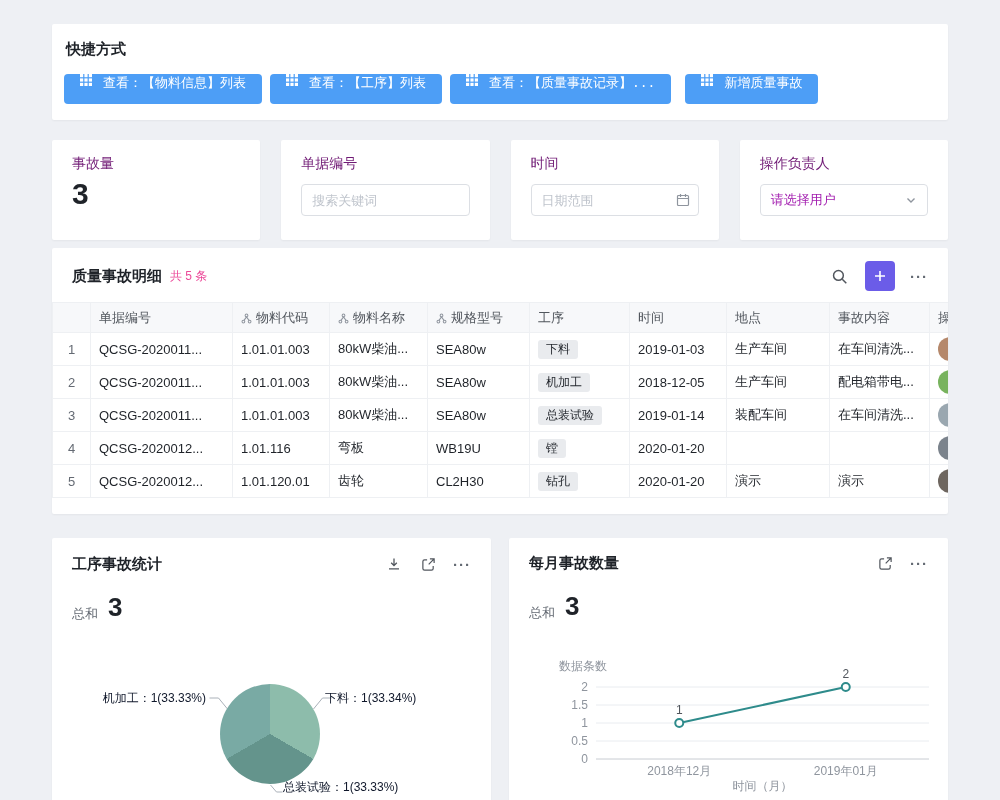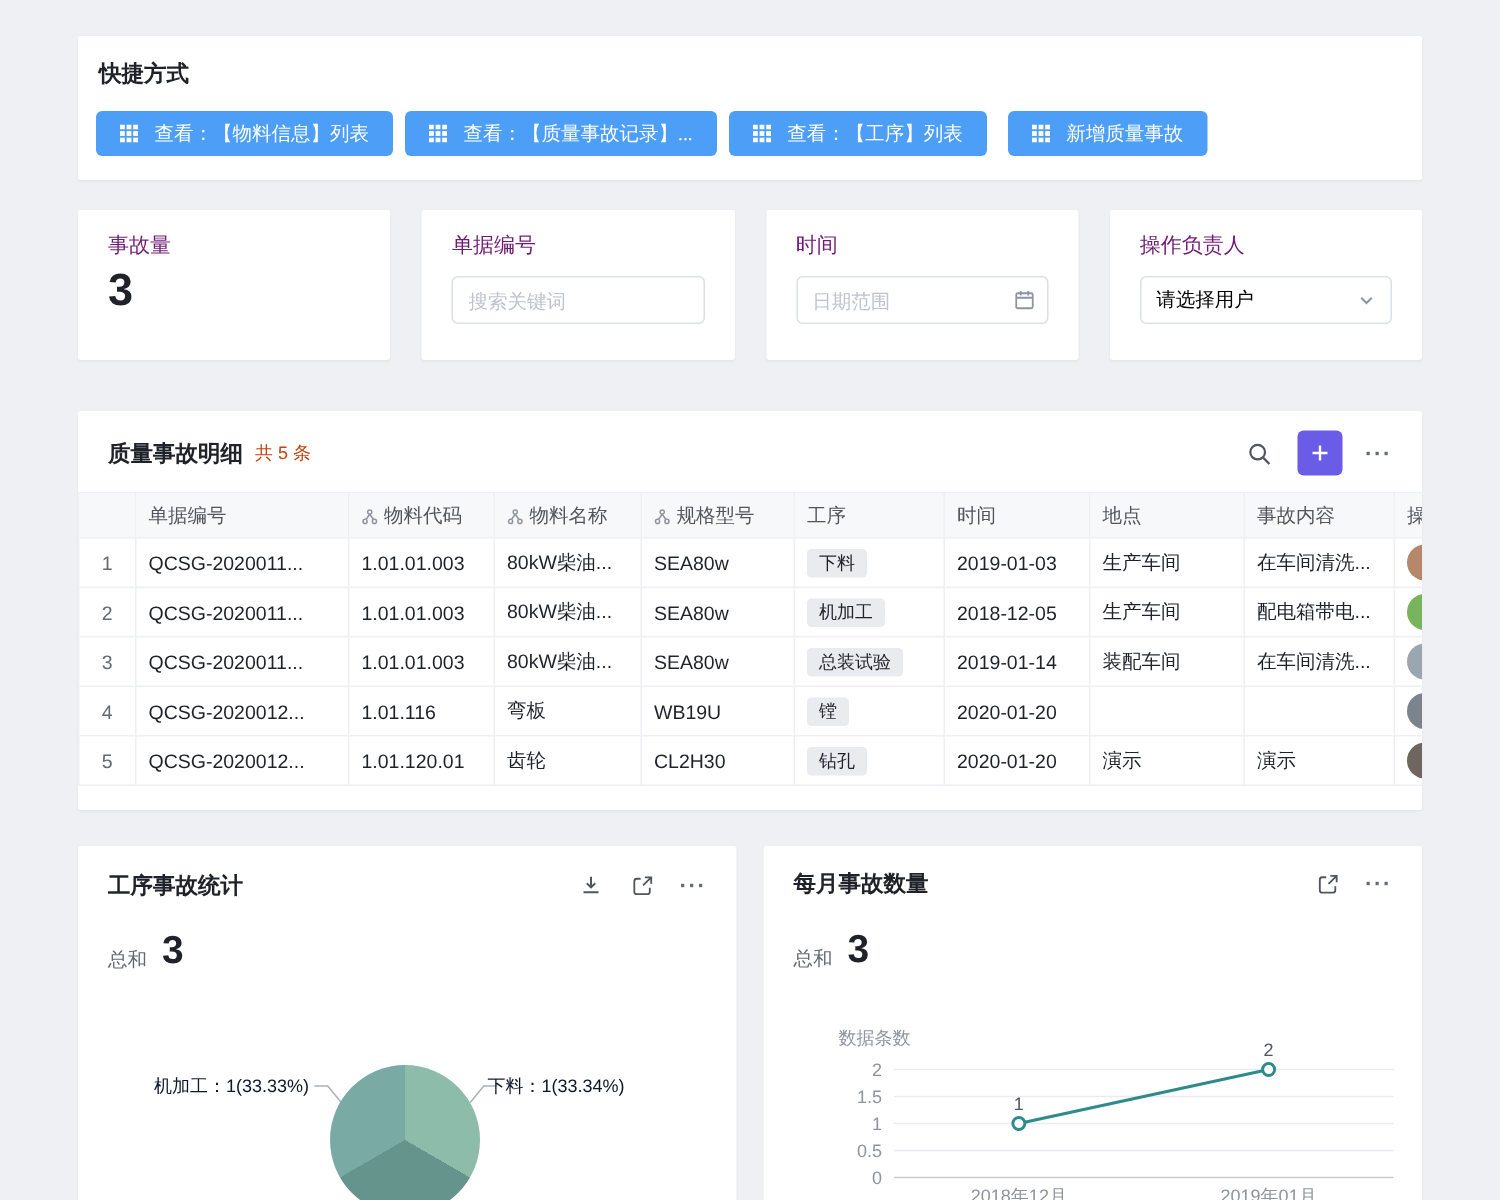--- a/index.html
+++ b/index.html
@@ -5,39 +5,39 @@
   *{box-sizing:border-box;margin:0;padding:0}
   html,body{width:1000px;height:800px;overflow:hidden}
   body{background:#eef0f4;font-family:"Liberation Sans","DejaVu Sans",sans-serif;color:#1f2329}
   .page{padding:24px 52px 0}
   .card{background:#fff;border-radius:2px;box-shadow:0 1px 2px rgba(31,35,41,.05)}
 
   
   .shortcuts{padding:16px 12px}
   .shortcuts-title{font-size:15px;font-weight:700;padding-left:2px}
   .btn-row{display:flex;gap:8px;margin-top:15px}
-  .sc-btn{display:inline-flex;align-items:center;gap:7px;height:30px;padding:0 16px;background:#4d9ef6;color:#fff;font-size:13px;border:none;border-radius:4px;cursor:pointer;white-space:nowrap;font-family:Liberation Serif, serif}
+  .sc-btn{display:inline-flex;gap:7px;height:30px;padding:0 16px;background:#4d9ef6;color:#fff;font-size:13px;border:none;border-radius:4px;cursor:pointer;white-space:nowrap;font-family:Liberation Mono, monospace}
   .sc-btn.last{margin-left:6px}
 
   
   .stats-row{display:grid;grid-template-columns:repeat(4,1fr);gap:21px;margin-top:20px}
   .stat-card{padding:15px 20px;height:100px;overflow:hidden}
   .stat-label{font-size:14px;color:#701a75}
   .stat-value{font-size:30px;font-weight:700;margin-top:4px}
   .field{position:relative;margin-top:11px}
   .field input{width:100%;height:32px;border:1px solid #dcdfe4;border-radius:4px;padding:0 28px 0 10px;font-size:13px;background:#fff;font-family:inherit;color:#1f2329}
   .field input::placeholder{color:#bfc4cc}
   .field .r-icon{position:absolute;right:9px;top:9px;line-height:0}
-  .select{display:flex;align-items:center;justify-content:space-between;height:32px;border:1px solid #dcdfe4;border-radius:4px;padding:0 10px;font-size:13px;color:#000000;margin-top:11px;cursor:pointer}
+  .select{display:flex;align-items:center;justify-content:space-between;height:32px;border:1px solid #dcdfe4;border-radius:4px;padding:0 10px;font-size:13px;color:#a21caf;margin-top:11px;cursor:pointer}
 
   
-  .table-card{margin-top:34px;overflow:hidden}
+  .table-card{margin-top:8px;overflow:hidden}
   .table-head{display:flex;align-items:center;padding:13px 20px 11px}
   .tc-title{font-size:15px;font-weight:700}
-  .tc-count{font-size:12px;color:#c2410c;margin-left:8px}
+  .tc-count{font-size:12px;color:#ec4899;margin-left:8px}
   .tc-actions{margin-left:auto;display:flex;align-items:center;gap:15px}
   .icon-btn{background:none;border:none;cursor:pointer;line-height:0;color:#51565d;padding:2px}
   .add-btn{width:30px;height:30px;background:#6b5ce8;border:none;border-radius:4px;color:#fff;display:inline-flex;align-items:center;justify-content:center;cursor:pointer}
   .more{color:#646a73;font-size:15px;font-weight:700;letter-spacing:1px;cursor:pointer;background:none;border:none;line-height:1}
   .tbl-clip{overflow:hidden;margin-bottom:16px}
   table{border-collapse:collapse;table-layout:fixed;width:937px;font-size:13px}
   th,td{border:1px solid #eef0f3;height:33px;padding:0 8px;text-align:left;font-weight:400;white-space:nowrap;overflow:hidden;background:#fff}
   th{height:30px;background:#f7f8fa;color:#51565d}
   .c-num{width:38px;text-align:center;color:#646a73}
   .c-doc{width:142px}.c-code{width:97px}.c-name{width:98px}.c-spec{width:102px}
@@ -92,35 +92,35 @@
               <rect x="0" y="0" width="3.2" height="3.2"></rect>
               <rect x="4.4" y="0" width="3.2" height="3.2"></rect>
               <rect x="8.8" y="0" width="3.2" height="3.2"></rect>
               <rect x="0" y="4.4" width="3.2" height="3.2"></rect>
               <rect x="4.4" y="4.4" width="3.2" height="3.2"></rect>
               <rect x="8.8" y="4.4" width="3.2" height="3.2"></rect>
               <rect x="0" y="8.8" width="3.2" height="3.2"></rect>
               <rect x="4.4" y="8.8" width="3.2" height="3.2"></rect>
               <rect x="8.8" y="8.8" width="3.2" height="3.2"></rect>
             </svg></span>
-        <span>查看：【质量事故记录】...</span>
+        <span>查看：【工序】列表</span>
       </button>
       <button class="sc-btn">
         <span class="th-ic"><svg width="12" height="12" viewBox="0 0 12 12" fill="#fff">
               <rect x="0" y="0" width="3.2" height="3.2"></rect>
               <rect x="4.4" y="0" width="3.2" height="3.2"></rect>
               <rect x="8.8" y="0" width="3.2" height="3.2"></rect>
               <rect x="0" y="4.4" width="3.2" height="3.2"></rect>
               <rect x="4.4" y="4.4" width="3.2" height="3.2"></rect>
               <rect x="8.8" y="4.4" width="3.2" height="3.2"></rect>
               <rect x="0" y="8.8" width="3.2" height="3.2"></rect>
               <rect x="4.4" y="8.8" width="3.2" height="3.2"></rect>
               <rect x="8.8" y="8.8" width="3.2" height="3.2"></rect>
             </svg></span>
-        <span>查看：【工序】列表</span>
+        <span>查看：【质量事故记录】...</span>
       </button>
       <button class="sc-btn last">
         <span class="th-ic"><svg width="12" height="12" viewBox="0 0 12 12" fill="#fff">
               <rect x="0" y="0" width="3.2" height="3.2"></rect>
               <rect x="4.4" y="0" width="3.2" height="3.2"></rect>
               <rect x="8.8" y="0" width="3.2" height="3.2"></rect>
               <rect x="0" y="4.4" width="3.2" height="3.2"></rect>
               <rect x="4.4" y="4.4" width="3.2" height="3.2"></rect>
               <rect x="8.8" y="4.4" width="3.2" height="3.2"></rect>
               <rect x="0" y="8.8" width="3.2" height="3.2"></rect>

